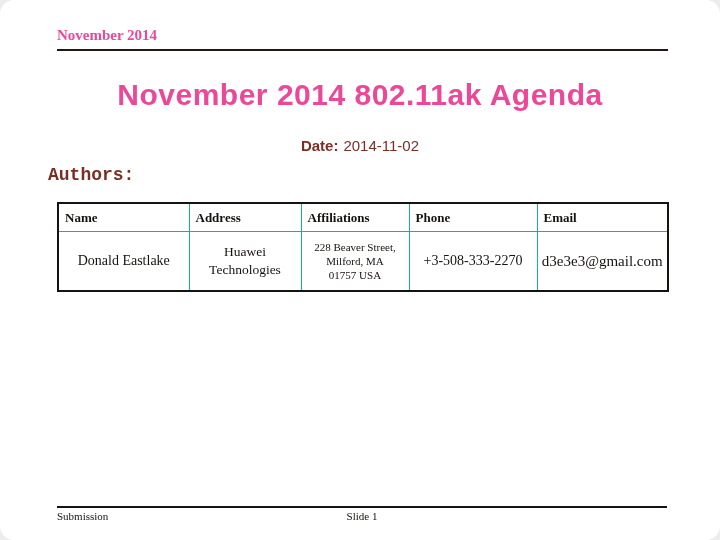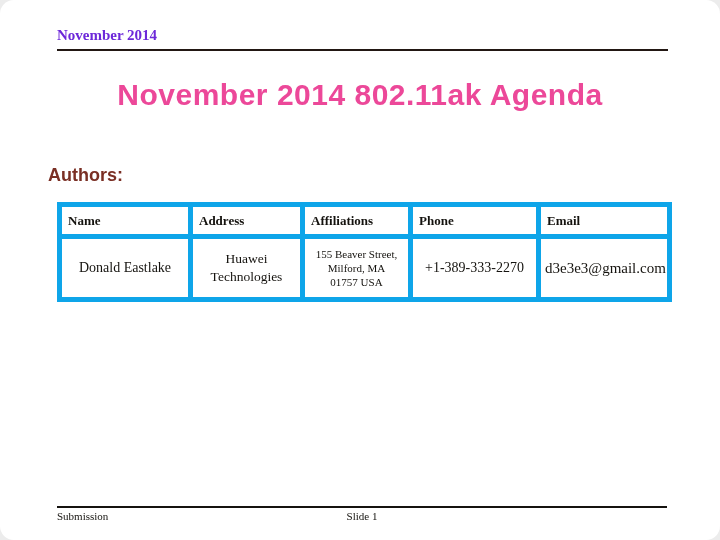--- a/index.html
+++ b/index.html
@@ -16,21 +16,21 @@
     overflow: hidden;
     box-sizing: border-box;
   }
 
   
   .header {
     position: absolute; left: 57px; right: 52px; top: 27px;
     display: flex; justify-content: space-between; align-items: baseline;
     font-family: "Liberation Serif", serif;
     font-weight: bold; font-size: 15px;
-    color: #6d28d9;
+    color: #ec4899;
   }
   .header-rule {
     position: absolute; left: 57px; right: 52px; top: 49px;
     height: 2px; background: #221713;
   }
 
   
   .title {
     position: absolute; left: 0; right: 0; top: 78px;
     text-align: center;
@@ -47,37 +47,37 @@
     text-align: center;
     font-family: "Liberation Sans", sans-serif;
     font-size: 15px;
     color: #7a2f24;
   }
   .date-label { font-weight: bold; margin-right: 5px; }
 
   
   .authors-heading {
     position: absolute; left: 48px; top: 165px;
-    font-family: Liberation Sans, sans-serif;
+    font-family: Liberation Mono, monospace;
     font-weight: bold; font-size: 18px;
     color: #7a2f24;
   }
 
   
   table.authors-table {
     position: absolute; left: 57px; top: 202px;
     width: 610px;
     border-collapse: collapse;
     table-layout: fixed;
     border: 2px solid #15130f;
     color: #15130f;
     font-family: "Liberation Serif", serif;
   }
   .authors-table th, .authors-table td {
-    border: 5px solid #0ea5e9;
+    border: 1px solid #0ea5e9;
     overflow: hidden;
   }
   .authors-table th {
     font-size: 13px; font-weight: bold;
     text-align: left; vertical-align: middle;
     padding: 4px 6px; height: 19px;
   }
   .authors-table td {
     text-align: center; vertical-align: middle;
     height: 54px; padding: 2px 4px;
@@ -111,20 +111,23 @@
 
 <div class="slide">
 
   <div class="header">
     <span>November 2014</span>
   </div>
   <div class="header-rule"></div>
 
   <h1 class="title">November 2014 802.11ak Agenda</h1>
 
+  <div class="date-line">
+    <span class="date-label">Date:</span><span>2014-11-02</span>
+  </div>
 
   <div class="authors-heading">Authors:</div>
 
   <table class="authors-table">
     <colgroup>
       <col style="width:131px">
         <col style="width:112px">
         <col style="width:108px">
         <col style="width:128px">
         <col style="width:131px">
@@ -135,22 +138,22 @@
         <th>Address</th>
         <th>Affiliations</th>
         <th>Phone</th>
         <th>Email</th>
       </tr>
     </thead>
     <tbody>
       <tr>
         <td class="cell-name">Donald Eastlake</td>
         <td class="cell-address">Huawei Technologies</td>
-        <td class="cell-affil">155 Beaver Street, Milford, MA 01757 USA</td>
-        <td class="cell-phone">+1-389-333-2270</td>
+        <td class="cell-affil">228 Beaver Street, Milford, MA 01757 USA</td>
+        <td class="cell-phone">+3-508-333-2270</td>
         <td class="cell-email">d3e3e3@gmail.com</td>
       </tr>
     </tbody>
   </table>
 
   <div class="footer-rule"></div>
   <div class="footer">
     <span class="footer-left">Submission</span>
     <span class="footer-center">Slide 1</span>
   </div>

